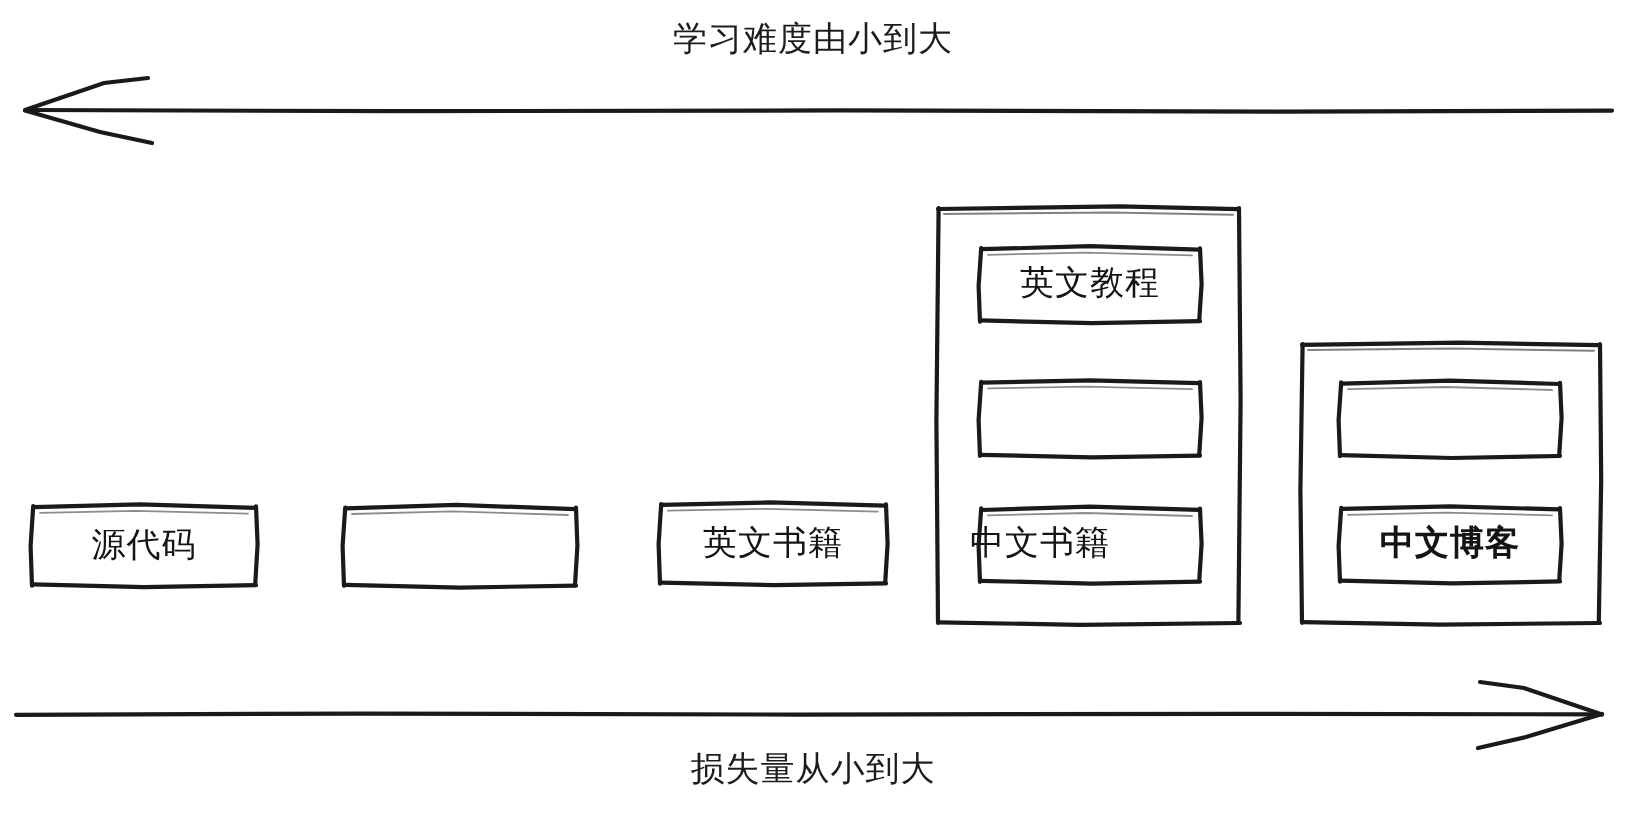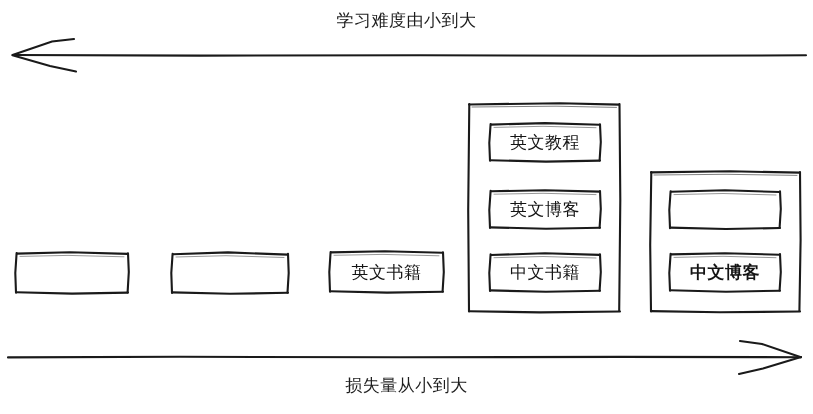--- a/index.html
+++ b/index.html
@@ -154,28 +154,28 @@
       <path d="M 780 254.1 L 780.8 272 L 779.6 290.5"></path>
       <path d="M 780 290.7 L 726 291.7 L 670.4 290.3"></path>
       <path d="M 670 290.8 L 669.3 273 L 670.6 253.9"></path>
       <path d="M 674 257.4 L 723 256.3 L 776 257.7" stroke-width="0.9" opacity="0.5"></path>
     </g>
   </svg>
 
   <div class="group-region" style="left:468px; top:103px; width:152px; height:209px;"></div>
   <div class="group-region" style="left:650px; top:171px; width:150px; height:141px;"></div>
 
+  <div class="node-label" style="left:16px; top:252px; width:112px; height:41px;">源代码</div>
 
 
   <div class="node-label" style="left:330px; top:251px; width:113px; height:41px;">英文书籍</div>
 
   <div class="node-label" style="left:490px; top:123px; width:110px; height:38px;">英文教程</div>
 
-  <div class="node-label" style="left:490px; top:190px; width:110px; height:38px;">英文博客</div>
 
-  <div class="node-label" style="left:490px; top:253px; width:110px; height:38px;">中文书籍</div>
+  <div class="node-label" style="left:465px; top:253px; width:110px; height:38px;">中文书籍</div>
 
 
   <div class="node-label" style="left:670px; top:253px; width:110px; height:38px;font-weight:bold;">中文博客</div>
 
   <div class="axis-label" id="label-bottom">损失量从小到大</div>
 
 </div>
 
 </body></html>

